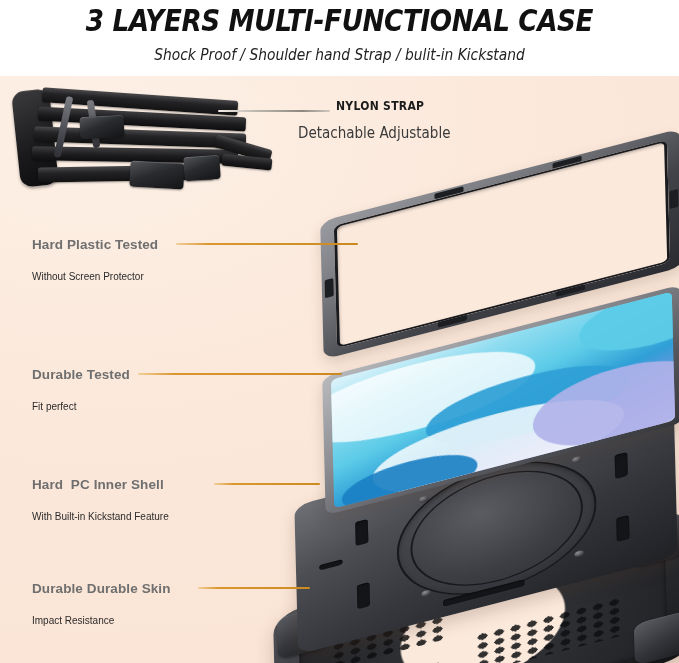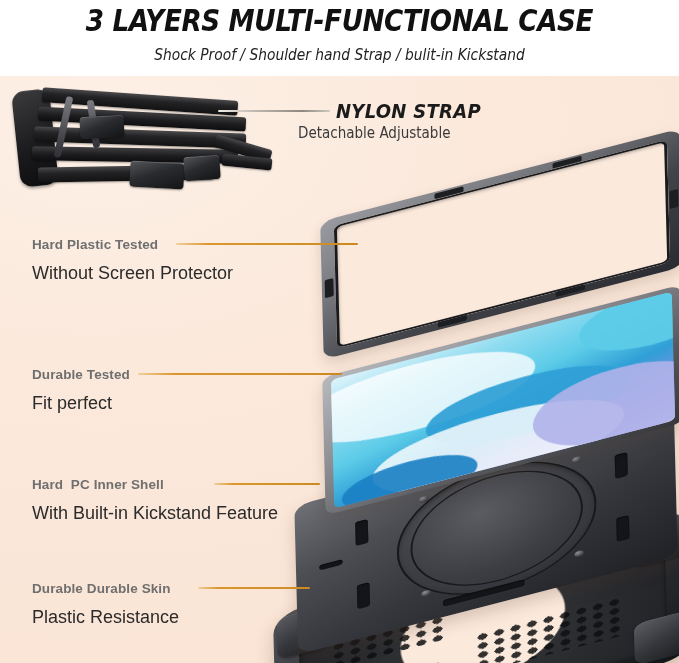--- a/index.html
+++ b/index.html
@@ -67,22 +67,22 @@
   
   .callout { position: absolute; }
   .callout .c-title {
     font-size: 13.5px;
     font-weight: bold;
     color: #6f6f6f;
     letter-spacing: 0.1px;
     white-space: pre;
   }
   .callout .c-sub {
-    margin-top: 11px;
-    font-size: 18px;
+    margin-top: 19px;
+    font-size: 10px;
     font-weight: normal;
     color: #2b2b2b;
     white-space: pre;
   }
 
   
   .lead {
     position: absolute;
     height: 2px;
     background: linear-gradient(90deg, #f2cf9a 0%, #d9972e 18%, #cf8f26 82%, #c9891f 100%);
@@ -90,23 +90,22 @@
   }
   .lead.silver {
     background: linear-gradient(90deg, #f3ece6 0%, #bcb5ae 35%, #8e8880 75%, #cfc8c1 100%);
     height: 2px;
   }
 
   
   .strap-title {
     position: absolute;
     font-family: "DejaVu Sans Condensed", "Liberation Sans Narrow", "Liberation Sans", sans-serif;
-    font-size: 20px;
+    font-size: 12px;
     font-weight: bold;
-    font-style: italic;
     color: #1b1b1b;
     letter-spacing: 0.3px;
     white-space: nowrap;
   }
   .strap-sub {
     position: absolute;
     font-family: "DejaVu Sans Condensed", "Liberation Sans Narrow", "Liberation Sans", sans-serif;
     font-size: 15px;
     color: #3a3a3a;
     white-space: nowrap;
@@ -380,18 +379,18 @@
     <div class="lead" style="left:138px; top:297px; width:204px;"></div>
 
     <div class="callout" style="left:32px; top:401px;">
       <div class="c-title">Hard  PC Inner Shell</div>
       <div class="c-sub">With Built-in Kickstand Feature</div>
     </div>
     <div class="lead" style="left:214px; top:407px; width:106px;"></div>
 
     <div class="callout" style="left:32px; top:505px;">
       <div class="c-title">Durable Durable Skin</div>
-      <div class="c-sub">Plastic Resistance</div>
+      <div class="c-sub">Impact Resistance</div>
     </div>
     <div class="lead" style="left:198px; top:511px; width:112px;"></div>
 
   </div>
 </div>
 
 </body></html>

